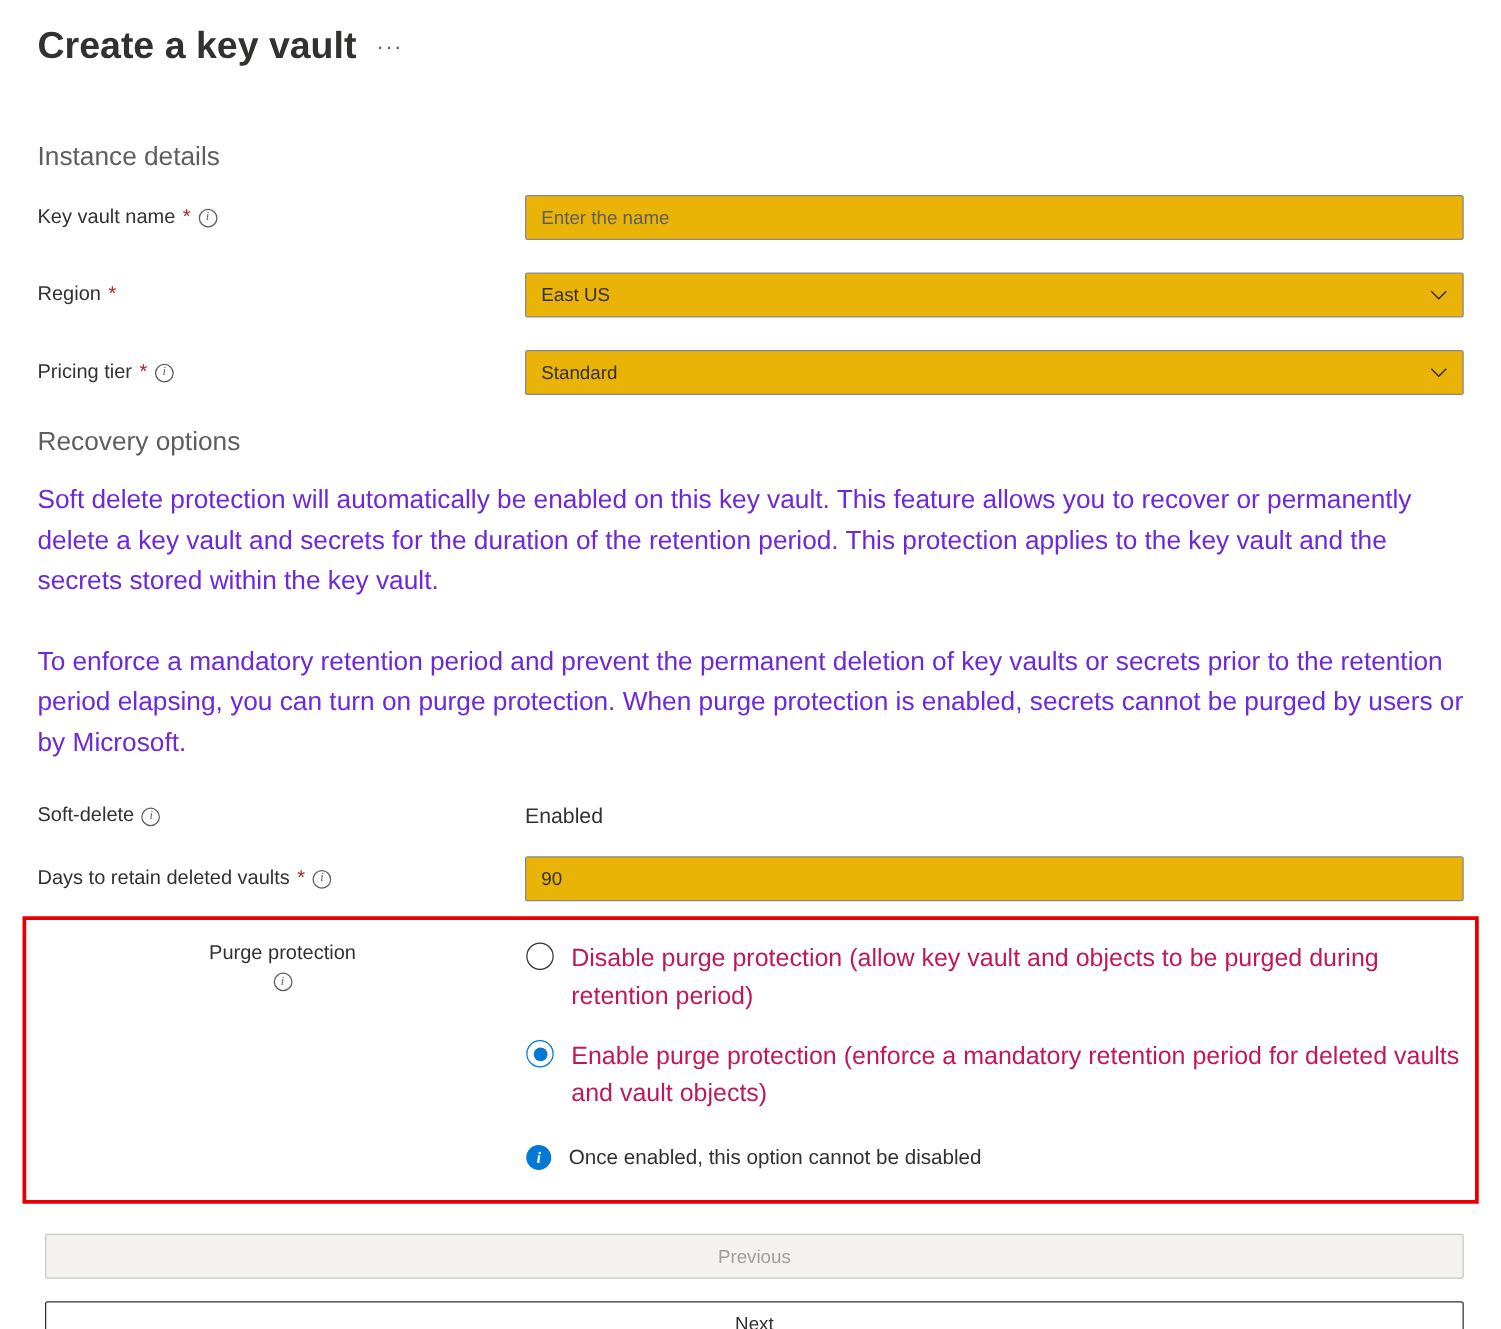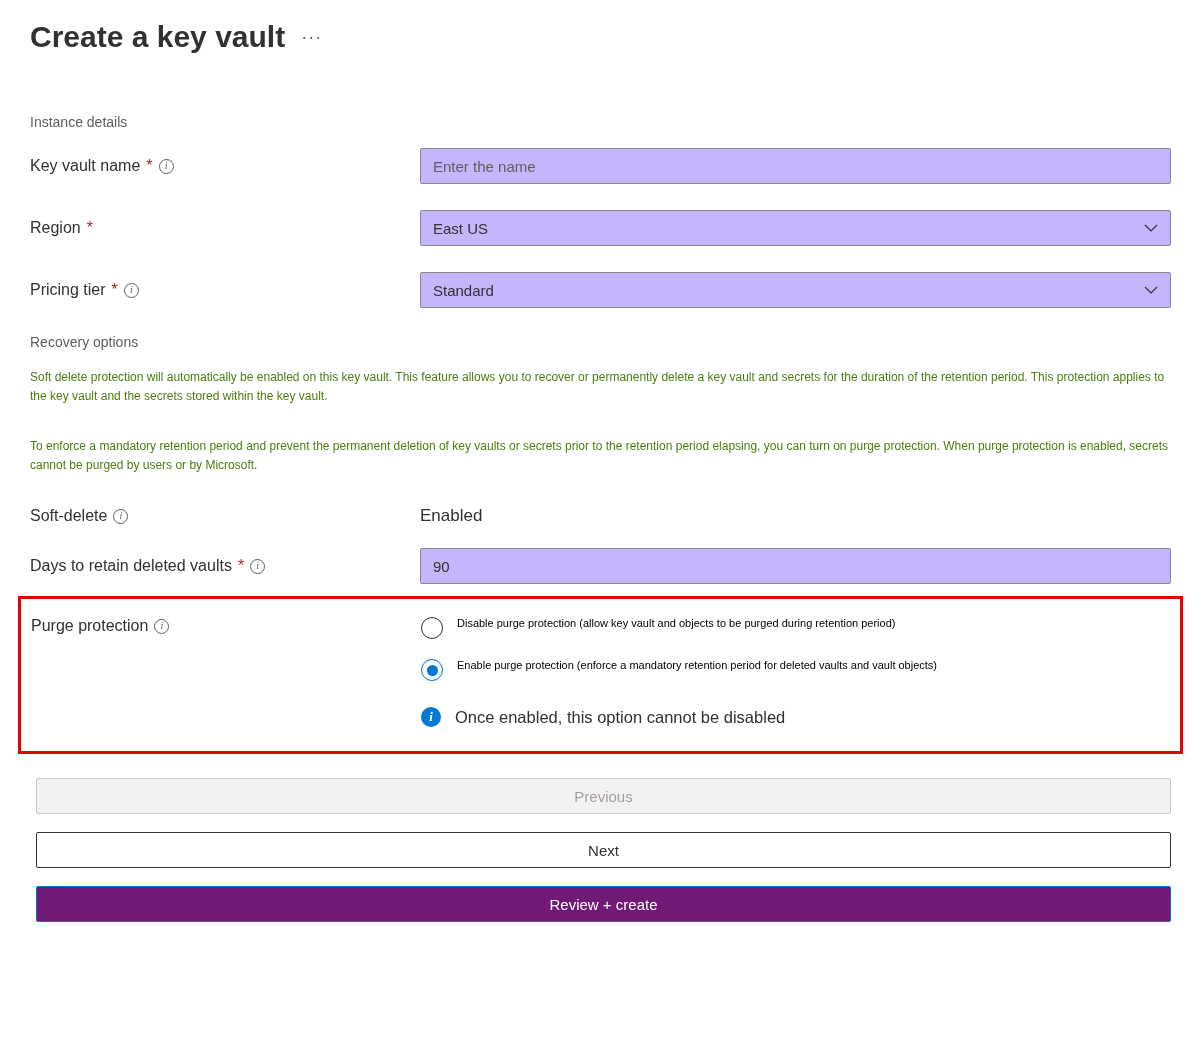--- a/index.html
+++ b/index.html
@@ -27,21 +27,21 @@
       text-align: center;
     }
     .ellipsis-btn {
       font-size: 18px;
       color: #605e5c;
       cursor: pointer;
       letter-spacing: 1px;
       line-height: 1;
     }
     .section-heading {
-      font-size: 14px;
+      font-size: 21px;
       color: #605e5c;
       margin-bottom: 18px;
       font-weight: 400;
     }
     .form-row {
       display: flex;
       align-items: center;
       margin-bottom: 26px;
     }
     .form-label {
@@ -73,40 +73,40 @@
     .form-control {
       flex: 1;
     }
     .text-input, .select-wrap {
       width: 100%;
       height: 36px;
       border: 1px solid #8a8886;
       border-radius: 2px;
       padding: 0 12px;
       font-size: 15px;
-      background: #c4b5fd;
+      background: #eab308;
       color: #323130;
       display: flex;
       align-items: center;
     }
     .text-input { font-family: inherit; }
     .text-input::placeholder { color: #605e5c; }
     .select-wrap {
       justify-content: space-between;
       cursor: pointer;
     }
     .chevron {
       width: 14px;
       height: 14px;
     }
     .chevron svg { display: block; }
     .description {
-      font-size: 12px;
+      font-size: 21px;
       line-height: 1.55;
-      color: #4d7c0f;
+      color: #6d28d9;
       margin-bottom: 32px;
     }
     .value-text {
       font-size: 17px;
       color: #323130;
     }
     .highlight-box {
       border: 3px solid #e60000;
       padding: 16px 10px 24px 10px;
       margin: 0 -12px 24px -12px;
@@ -140,23 +140,23 @@
       border-color: #0078d4;
     }
     .radio-circle.selected::after {
       content: '';
       width: 11px;
       height: 11px;
       background: #0078d4;
       border-radius: 50%;
     }
     .radio-label {
-      font-size: 11px;
+      font-size: 20px;
       line-height: 1.5;
-      color: #000000;
+      color: #be185d;
     }
     .info-note {
       display: flex;
       align-items: center;
       gap: 14px;
       margin-top: 26px;
     }
     .info-badge {
       width: 20px;
       height: 20px;
@@ -292,21 +292,21 @@
         <span class="req">*</span>
         <span class="info-icon">i</span>
       </div>
       <div class="form-control">
         <input type="text" class="text-input" value="90" style="">
       </div>
     </div>
 
     <div class="highlight-box">
       <div class="radio-row">
-        <div class="form-label" style="align-self:flex-start; margin-top:2px;">
+        <div class="form-label" style="align-self:flex-start; margin-top:2px;flex-direction:column;">
           <span>Purge protection</span>
           <span class="info-icon">i</span>
         </div>
         <div class="radio-group">
           <div class="radio-option">
             <span class="radio-circle"></span>
             <span class="radio-label">Disable purge protection (allow key vault and objects to be purged during retention period)</span>
           </div>
           <div class="radio-option">
             <span class="radio-circle selected"></span>

